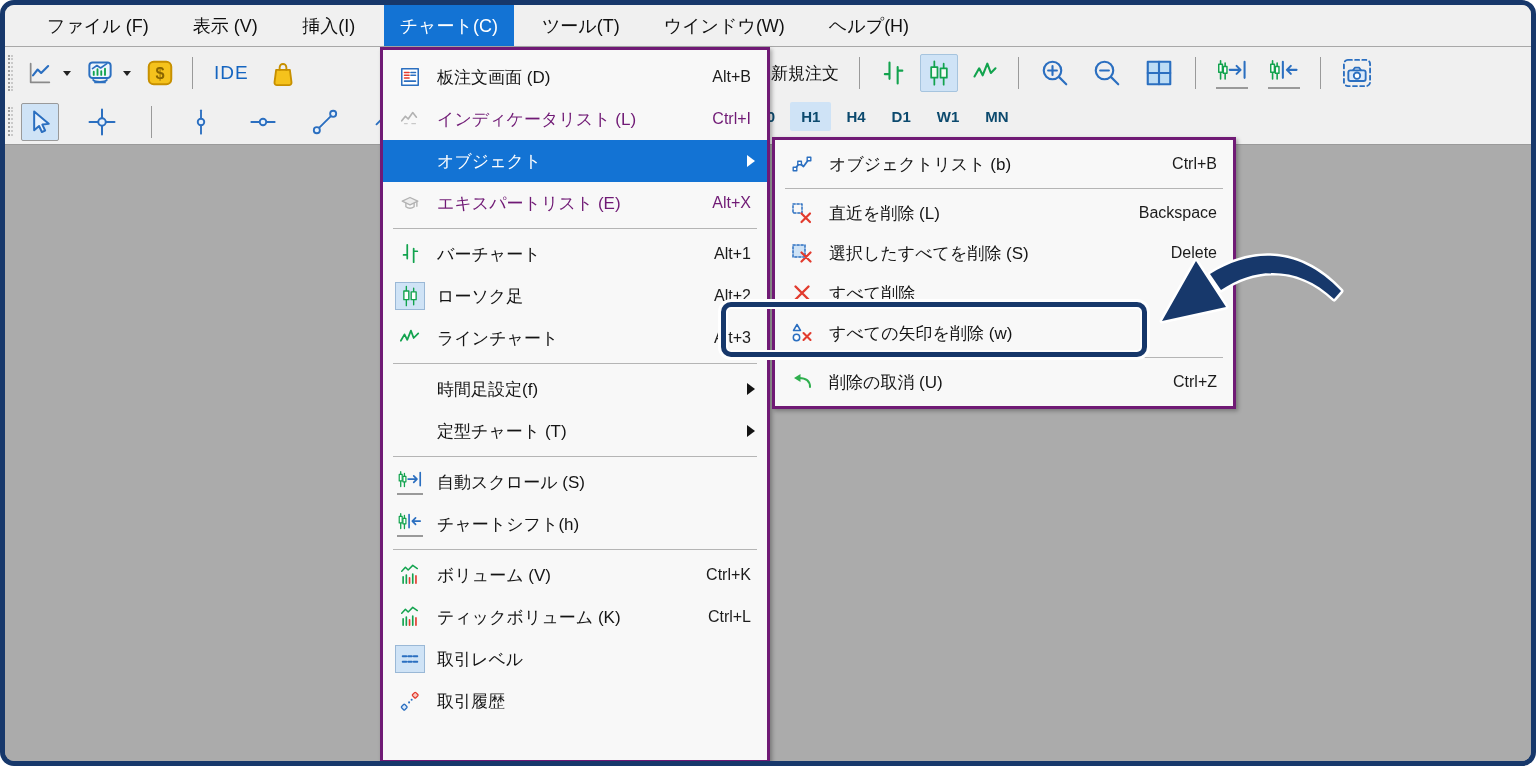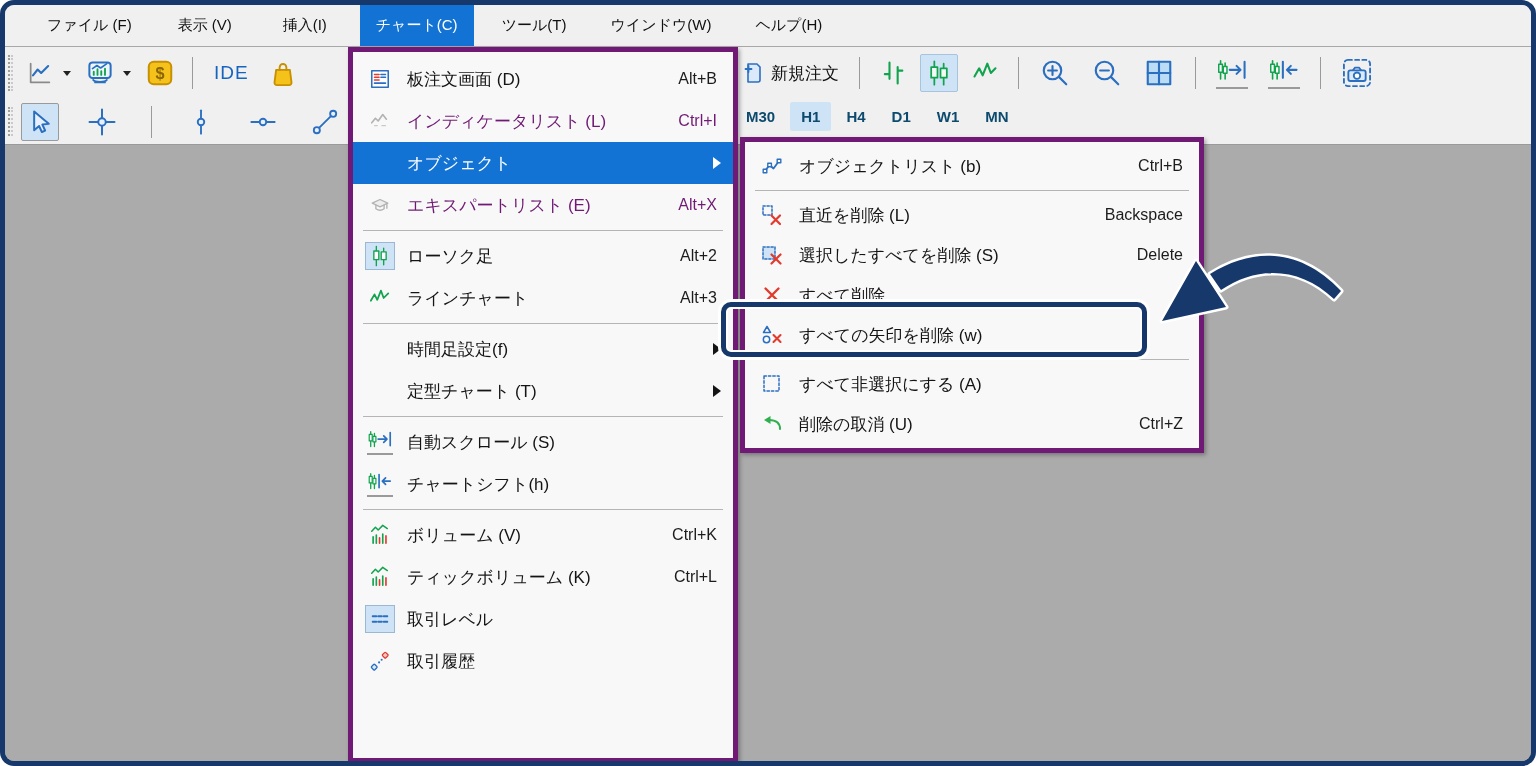--- a/index.html
+++ b/index.html
@@ -1,21 +1,21 @@
 <!DOCTYPE html>
 <html><head>
 <meta charset="utf-8">
 <style>
   * { box-sizing: border-box; margin: 0; padding: 0; }
   html,body { width:1536px; height:766px; background:#ffffff; font-family:"Liberation Sans","DejaVu Sans",sans-serif; overflow:hidden; }
   .frame { position:absolute; inset:0; border:5px solid #17386b; border-radius:14px; overflow:hidden; background:#ababab; }
 
   
   .menubar { position:absolute; top:0; left:0; right:0; height:42px; background:#f0f0f0; border-bottom:1px solid #a8a8a8; display:flex; align-items:stretch; padding-left:26px; z-index:10; }
-  .mb-item { display:flex; align-items:center; justify-content:center; padding:0 16px; margin-right:12px; font-size:15px; color:#101010; white-space:nowrap; }
+  .mb-item { display:flex; align-items:center; justify-content:center; padding:0 16px; margin-right:12px; font-size:18px; color:#101010; white-space:nowrap; }
   .mb-item:nth-child(1){ min-width:104px; }
   .mb-item:nth-child(2){ min-width:90px; }
   .mb-item:nth-child(3){ min-width:86px; }
   .mb-item.active { background:#1373d4; color:#ffffff; }
 
   
   .toolbar { position:absolute; left:0; right:0; background:#f0f0f0; z-index:5; }
   .t1 { top:42px; height:52px; }
   .t2 { top:94px; height:46px; border-bottom:1px solid #9a9a9a; }
   .grip { position:absolute; left:3px; top:8px; bottom:8px; width:5px; border-left:2px dotted #9e9e9e; border-right:2px dotted #c9c9c9; }
@@ -33,21 +33,21 @@
   .neworder { display:flex; align-items:center; gap:6px; padding:4px 6px; font-size:17px; color:#101010; white-space:nowrap; }
   .idebtn { font-size:19px; color:#1565c0; letter-spacing:1px; padding:4px 8px; }
   .tf { font-size:15px; font-weight:bold; color:#0c4a6e; padding:6px 11px; border-radius:2px; }
   .tf.active { background:#cfe3f6; }
   .underlined { border-bottom:2px solid #9a9a9a; padding-bottom:2px; }
 
   
   .chart { position:absolute; top:140px; left:0; right:0; bottom:0; background:#ababab; }
 
   
-  .panel { position:absolute; background:#f8f8f8; border:5px solid #701a75; box-shadow:2px 2px 4px rgba(0,0,0,.3); }
+  .panel { position:absolute; background:#f8f8f8; border:3px solid #701a75; box-shadow:2px 2px 4px rgba(0,0,0,.3);margin-left:32px; }
   .menu-panel { top:42px; left:343px; width:390px; bottom:-2px; z-index:20; padding-top:6px; }
   .submenu-panel { top:132px; left:735px; width:464px; z-index:30; padding:4px 0; }
   .mrow { height:42px; display:flex; align-items:center; padding:0 4px 0 8px; font-size:17px; color:#141414; position:relative; }
   .submenu-panel .mrow { height:40px; }
   .micon { width:38px; min-width:38px; display:flex; align-items:center; justify-content:center; }
   .ipress { background:#cfe3f6; border:1px solid #9ab8d6; padding:2px 3px; display:flex; align-items:center; justify-content:center; }
   .mlabel { flex:1; padding-left:8px; white-space:nowrap; }
   .mshort { font-size:16px; color:#1c1c1c; margin-right:12px; white-space:nowrap; }
   .mrow.disabled .mlabel, .mrow.disabled .mshort { color:#701a75; }
   .mrow.hl { background:#1373d4; color:#fff; }
@@ -281,20 +281,29 @@
         <path d="M7.5 12.5v3.5c2.8 2.2 6.2 2.2 9 0v-3.5" stroke="#b3b3b3" stroke-width="1.5"></path>
         <path d="M19.5 10.5v5" stroke="#b3b3b3" stroke-width="1.5"></path>
       </svg>
         </span>
       <span class="mlabel">エキスパートリスト (E)</span>
       <span class="mshort">Alt+X</span>
     </div>
     <div class="msep"></div>
     <div class="mrow">
       <span class="micon">
+          <svg class="icon" width="22" height="22" viewBox="0 0 24 24">
+        <path d="M9 2v15M9 13h-4M16 6v15M16 9h4" stroke="#12a34e" stroke-width="1.9"></path>
+      </svg>
+        </span>
+      <span class="mlabel">バーチャート</span>
+      <span class="mshort">Alt+1</span>
+    </div>
+    <div class="mrow">
+      <span class="micon">
           <span class="ipress">
             <svg class="icon" width="22" height="22" viewBox="0 0 24 24">
         <path d="M8 1.5v21M16 3.5v18" stroke="#12a34e" stroke-width="1.5"></path>
         <rect x="5.3" y="6.5" width="5.4" height="9.5" fill="#fff" stroke="#12a34e" stroke-width="1.5"></rect>
         <rect x="13.3" y="7.5" width="5.4" height="8.5" fill="#fff" stroke="#12a34e" stroke-width="1.5"></rect>
       </svg>
           </span>
         </span>
       <span class="mlabel">ローソク足</span>
       <span class="mshort">Alt+2</span>
@@ -447,29 +456,20 @@
         <path d="M13.5 12l7 7M20.5 12l-7 7" stroke="#e23b2e" stroke-width="2.1"></path>
       </svg>
         </span>
       <span class="mlabel">すべての矢印を削除 (w)</span>
       <span class="mshort"></span>
     </div>
     <div class="msep"></div>
     <div class="mrow">
       <span class="micon">
           <svg class="icon" width="24" height="24" viewBox="0 0 24 24">
-        <rect x="4" y="4" width="15" height="15" stroke="#2b6fc0" stroke-width="1.5" stroke-dasharray="2.4 2"></rect>
-      </svg>
-        </span>
-      <span class="mlabel">すべて非選択にする (A)</span>
-      <span class="mshort"></span>
-    </div>
-    <div class="mrow">
-      <span class="micon">
-          <svg class="icon" width="24" height="24" viewBox="0 0 24 24">
         <path d="M20 17c0-7-5-9-11-9" stroke="#2faf4e" stroke-width="2"></path>
         <polygon points="10.5,4 4,8 10.5,12" fill="#2faf4e" stroke="none"></polygon>
       </svg>
         </span>
       <span class="mlabel">削除の取消 (U)</span>
       <span class="mshort">Ctrl+Z</span>
     </div>
   </div>
 
   <div class="anno-box"></div>

